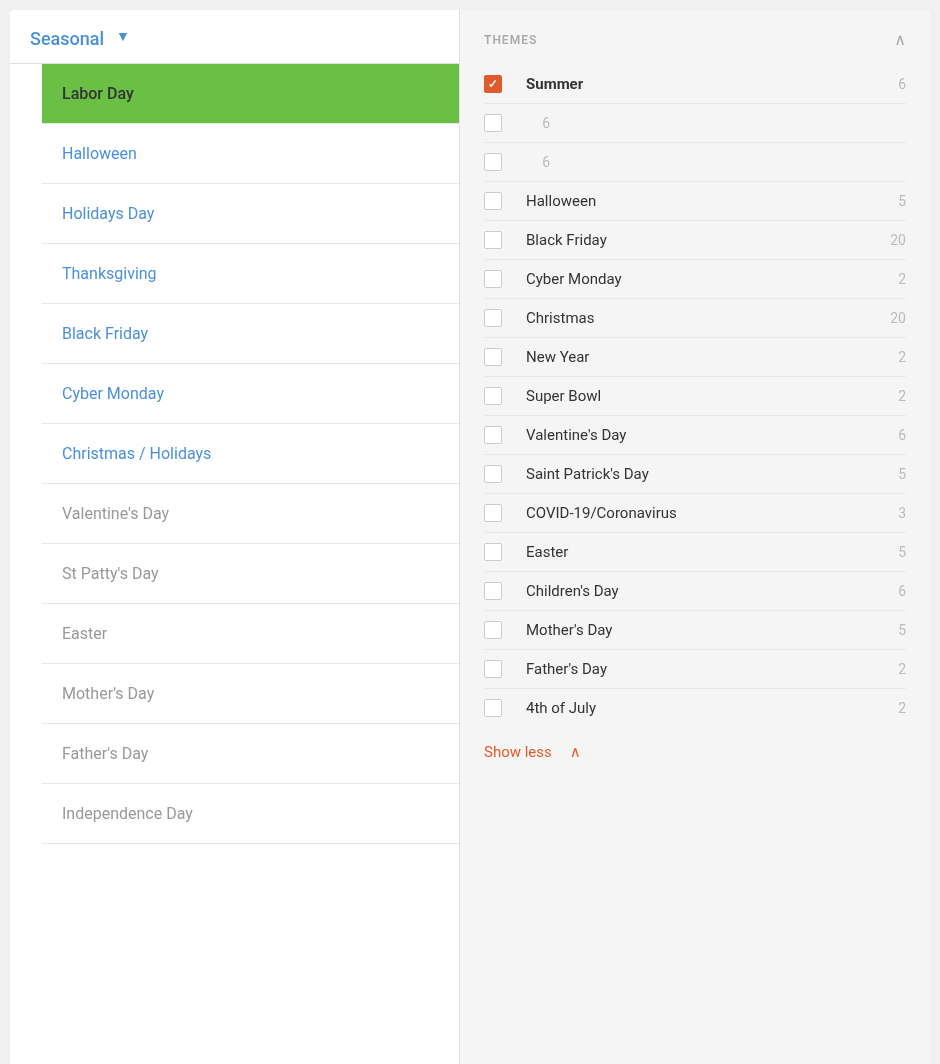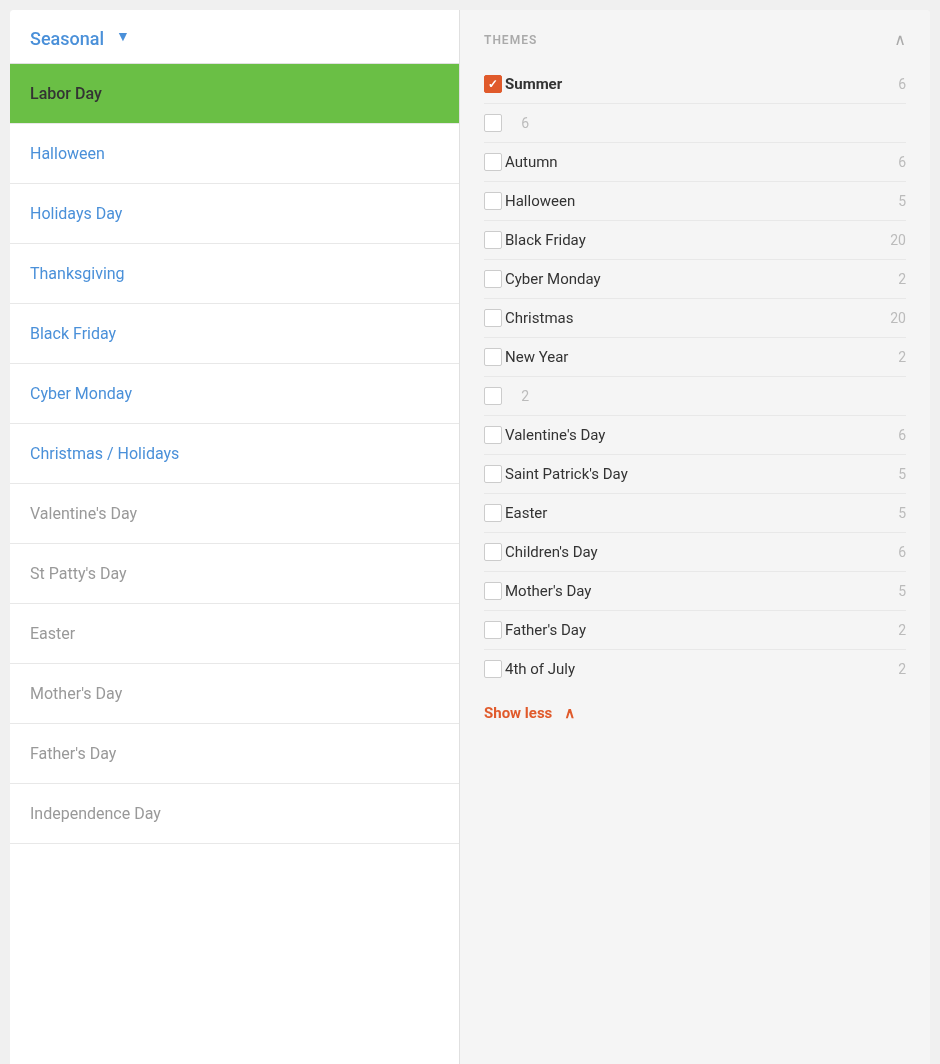--- a/index.html
+++ b/index.html
@@ -44,20 +44,21 @@
     }
     .dropdown-arrow {
       color: #4a90d9;
       font-size: 14px;
     }
     .left-item {
       padding: 20px 20px;
       border-bottom: 1px solid #e8e8e8;
       cursor: pointer;
       font-size: 16px;
+      margin-left: 32px;
     }
     .left-item.active {
       background: #6abf45;
       color: #333;
       font-weight: 500;
     }
     .left-item.blue {
       color: #4a90d9;
     }
     .left-item.gray {
@@ -86,21 +87,21 @@
     .collapse-icon {
       color: #aaa;
       font-size: 16px;
       cursor: pointer;
     }
     .theme-item {
       display: flex;
       align-items: center;
       padding: 10px 0;
       border-bottom: 1px solid #e8e8e8;
-      gap: 3px;
+      gap: 24px;
     }
     .theme-item:last-of-type {
       border-bottom: none;
     }
     .checkbox {
       width: 18px;
       height: 18px;
       border: 1.5px solid #ccc;
       border-radius: 2px;
       flex-shrink: 0;
@@ -131,25 +132,25 @@
     .theme-count {
       color: #bbb;
       font-size: 14px;
       min-width: 24px;
       text-align: right;
     }
     .show-less {
       margin-top: 16px;
       color: #e05a2b;
       font-size: 15px;
-      font-weight: 700;
-      cursor: pointer;
-      display: flex;
-      align-items: center;
-      gap: 12px;
+      font-weight: 400;
+      cursor: pointer;
+      display: flex;
+      align-items: center;
+      gap: 18px;
     }
   </style>
 </head>
 <body>
 
 <div class="container">
 
   <div class="left-panel">
     <div class="left-header">
       <div class="seasonal-dropdown">
@@ -186,21 +187,20 @@
           <div class="checkbox checked"></div>
           <span class="theme-name bold">Summer</span>
           <span class="theme-count">6</span>
         </div>
         <div class="theme-item">
           <div class="checkbox"></div>
           <span class="theme-count">6</span>
         </div>
         <div class="theme-item">
           <div class="checkbox"></div>
-          <span class="theme-name">Autumn</span>
           <span class="theme-count">6</span>
         </div>
         <div class="theme-item">
           <div class="checkbox"></div>
           <span class="theme-name">Halloween</span>
           <span class="theme-count">5</span>
         </div>
         <div class="theme-item">
           <div class="checkbox"></div>
           <span class="theme-name">Black Friday</span>
@@ -216,31 +216,37 @@
           <span class="theme-name">Christmas</span>
           <span class="theme-count">20</span>
         </div>
         <div class="theme-item">
           <div class="checkbox"></div>
           <span class="theme-name">New Year</span>
           <span class="theme-count">2</span>
         </div>
         <div class="theme-item">
           <div class="checkbox"></div>
+          <span class="theme-name">Super Bowl</span>
           <span class="theme-count">2</span>
         </div>
         <div class="theme-item">
           <div class="checkbox"></div>
           <span class="theme-name">Valentine's Day</span>
           <span class="theme-count">6</span>
         </div>
         <div class="theme-item">
           <div class="checkbox"></div>
           <span class="theme-name">Saint Patrick's Day</span>
           <span class="theme-count">5</span>
+        </div>
+        <div class="theme-item">
+          <div class="checkbox"></div>
+          <span class="theme-name">COVID-19/Coronavirus</span>
+          <span class="theme-count">3</span>
         </div>
         <div class="theme-item">
           <div class="checkbox"></div>
           <span class="theme-name">Easter</span>
           <span class="theme-count">5</span>
         </div>
         <div class="theme-item">
           <div class="checkbox"></div>
           <span class="theme-name">Children's Day</span>
           <span class="theme-count">6</span>

